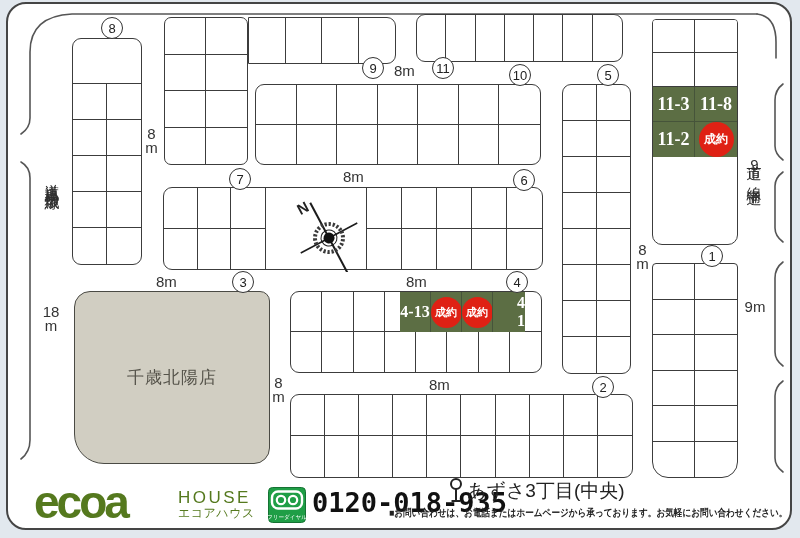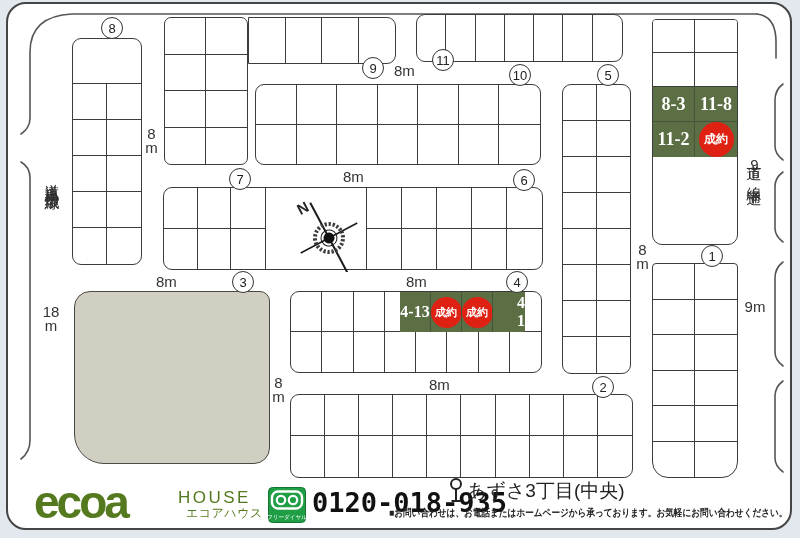--- a/index.html
+++ b/index.html
@@ -75,21 +75,21 @@
     position:absolute;writing-mode:vertical-rl;text-orientation:upright;
     font-size:15px;color:#2f2f2f;letter-spacing:2px;z-index:3;
   }
   
   .brand{
     position:absolute;left:34px;top:480px;font-size:46px;font-weight:bold;
     color:#55791e;letter-spacing:-3px;z-index:5;line-height:44px;
   }
   .brandsub{position:absolute;left:178px;top:489px;color:#55791e;z-index:5;}
   .brandsub .h{font-size:17px;letter-spacing:2.5px;line-height:17px;}
-  .brandsub .k{font-size:12px;letter-spacing:0.5px;line-height:14px;margin-left:8px;}
+  .brandsub .k{font-size:12px;letter-spacing:0.5px;line-height:14px;}
   .freedial{position:absolute;left:268px;top:487px;width:38px;height:36px;z-index:5;}
   .phone{
     position:absolute;left:312px;top:487px;z-index:5;
     font-family:"DejaVu Sans Mono", monospace;font-size:27px;font-weight:600;color:#111;letter-spacing:0px;
   }
   .busstop{position:absolute;left:448px;top:477px;z-index:5;display:flex;align-items:center;gap:3px;}
   .busstop .t{font-size:19px;color:#222;}
   .notice{
     position:absolute;left:389px;top:506px;z-index:5;font-size:10px;font-weight:bold;color:#222;
     white-space:nowrap;transform:scaleX(0.86);transform-origin:left top;
@@ -274,21 +274,21 @@
 
 <div class="block11frame" style="left:652px;top:19px;width:86px;height:226px;">
   <div class="grid-block sub" style="position: relative; height: 66px; border: none; border-radius: 0px; display: grid; grid-template-columns: repeat(2, 1fr); grid-template-rows: repeat(2, 1fr);">
       <div class="cell"></div>
       <div class="cell" style="border-right: none;"></div>
       <div class="cell" style="border-bottom: none;"></div>
       <div class="cell" style="border-right: none; border-bottom: none;"></div>
     </div>
   <div class="b11green" style="height:70px;">
     <div class="glot" style="font-size:18px;">
-      <span>8-3</span>
+      <span>11-3</span>
     </div>
     <div class="glot" style="font-size:18px;">
       <span>11-8</span>
     </div>
     <div class="glot" style="font-size:18px;">
       <span>11-2</span>
     </div>
     <div class="glot">
       <span class="soldmark" style="width:35px;height:35px;font-size:12px;">成約</span>
     </div>
@@ -304,36 +304,37 @@
     <div class="cell" style="border-right: none;"></div>
     <div class="cell"></div>
     <div class="cell" style="border-right: none;"></div>
     <div class="cell"></div>
     <div class="cell" style="border-right: none;"></div>
     <div class="cell" style="border-bottom: none;"></div>
     <div class="cell" style="border-right: none; border-bottom: none;"></div>
   </div>
 
 <div class="building" style="left:74px;top:291px;width:196px;height:173px;">
+  <div>千歳北陽店</div>
 </div>
 
 <svg class="compass" width="70" height="76" viewBox="0 0 70 76">
   <g transform="rotate(-28 38 42)" stroke="#1b1b1b" fill="none">
     <line x1="38" y1="2" x2="38" y2="82" stroke-width="2"></line>
     <line x1="6" y1="42" x2="70" y2="42" stroke-width="1.5"></line>
     <circle cx="38" cy="42" r="14" stroke-width="4" stroke-dasharray="2.2 1.8" stroke="#3a3a3a"></circle>
     <circle cx="38" cy="42" r="8" stroke-width="1"></circle>
     <circle cx="38" cy="42" r="5.5" fill="#111" stroke="none"></circle>
   </g>
   <text x="7" y="17" transform="rotate(-28 13 13)" font-size="15" font-weight="bold" fill="#222">N</text>
 </svg>
 
 <div class="marker" style="left:101px;top:17px;">8</div>
 <div class="marker" style="left:362px;top:57px;">9</div>
-<div class="marker" style="left:432px;top:49px;">11</div>
+<div class="marker" style="left:432px;top:57px;">11</div>
 <div class="marker" style="left:509px;top:64px;">10</div>
 <div class="marker" style="left:597px;top:64px;">5</div>
 <div class="marker" style="left:229px;top:168px;">7</div>
 <div class="marker" style="left:513px;top:169px;">6</div>
 <div class="marker" style="left:232px;top:271px;">3</div>
 <div class="marker" style="left:506px;top:271px;">4</div>
 <div class="marker" style="left:592px;top:376px;">2</div>
 <div class="marker" style="left:701px;top:245px;">1</div>
 
 <div class="rlabel" style="left:394px;top:62px;">8m</div>

